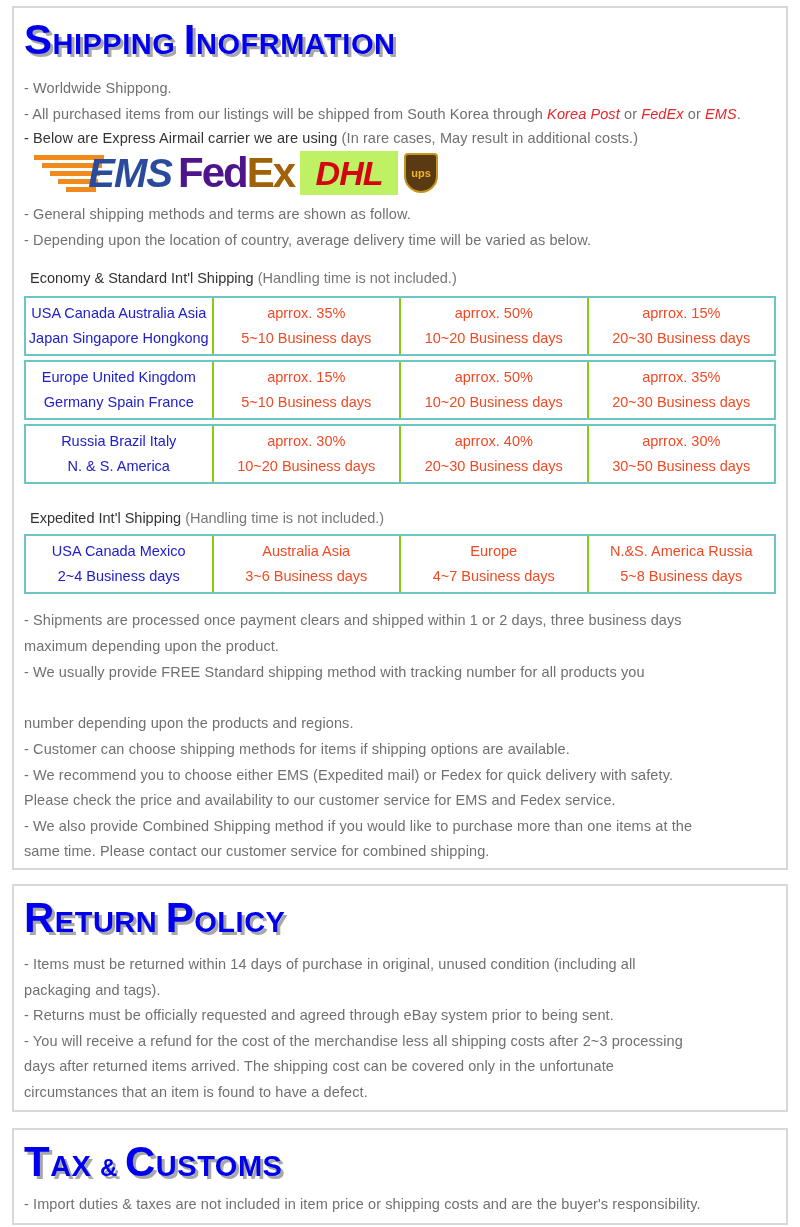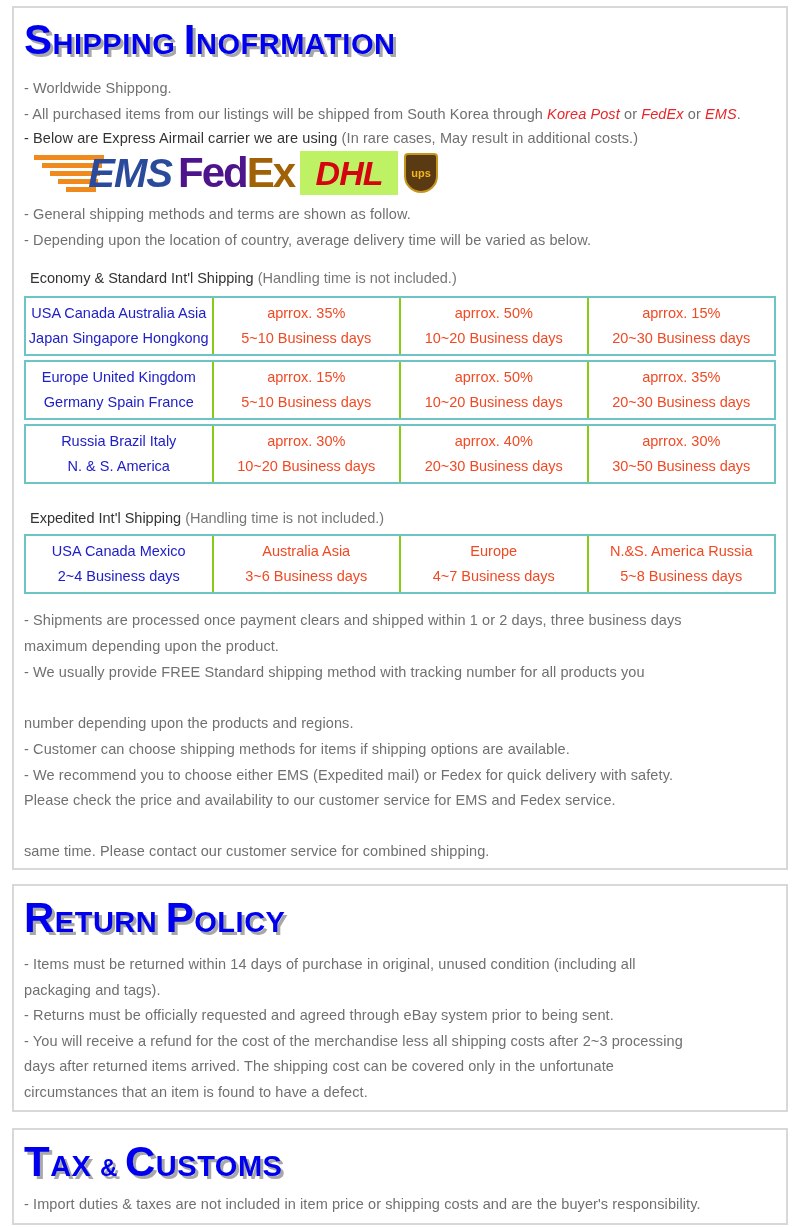--- a/index.html
+++ b/index.html
@@ -225,20 +225,21 @@
     </div>
   </div>
 
   <div class="line" style="top:604px">- Shipments are processed once payment clears and shipped within 1 or 2 days, three business days</div>
   <div class="line" style="top:656px">- We usually provide FREE Standard shipping method with tracking number for all products you</div>
   <div class="line" style="top:630px"> maximum depending upon the product.</div>
   <div class="line" style="top:707px"> number depending upon the  products and regions.</div>
   <div class="line" style="top:733px">- Customer can choose shipping methods for items if shipping options are available.</div>
   <div class="line" style="top:759px">- We recommend you to choose either EMS (Expedited mail) or Fedex for quick delivery with safety.</div>
   <div class="line" style="top:784px"> Please check the price and availability to our customer service for EMS and Fedex service.</div>
+  <div class="line" style="top:810px">- We also provide Combined Shipping method if you would like to purchase more than one items at the</div>
   <div class="line" style="top:835px"> same time. Please contact our customer service for combined shipping.</div>
 </div>
 
 <div class="panel" id="panel-return">
   <div class="heading" id="return-heading">
     <span class="cap">R</span><span class="sc">ETURN </span><span class="cap">P</span><span class="sc">OLICY</span>
   </div>
   <div class="line" style="top:70px">- Items must be returned within 14 days of purchase in original, unused condition (including all</div>
   <div class="line" style="top:96px"> packaging and tags).</div>
   <div class="line" style="top:121px">- Returns must be officially requested and agreed through eBay system prior to being sent.</div>

